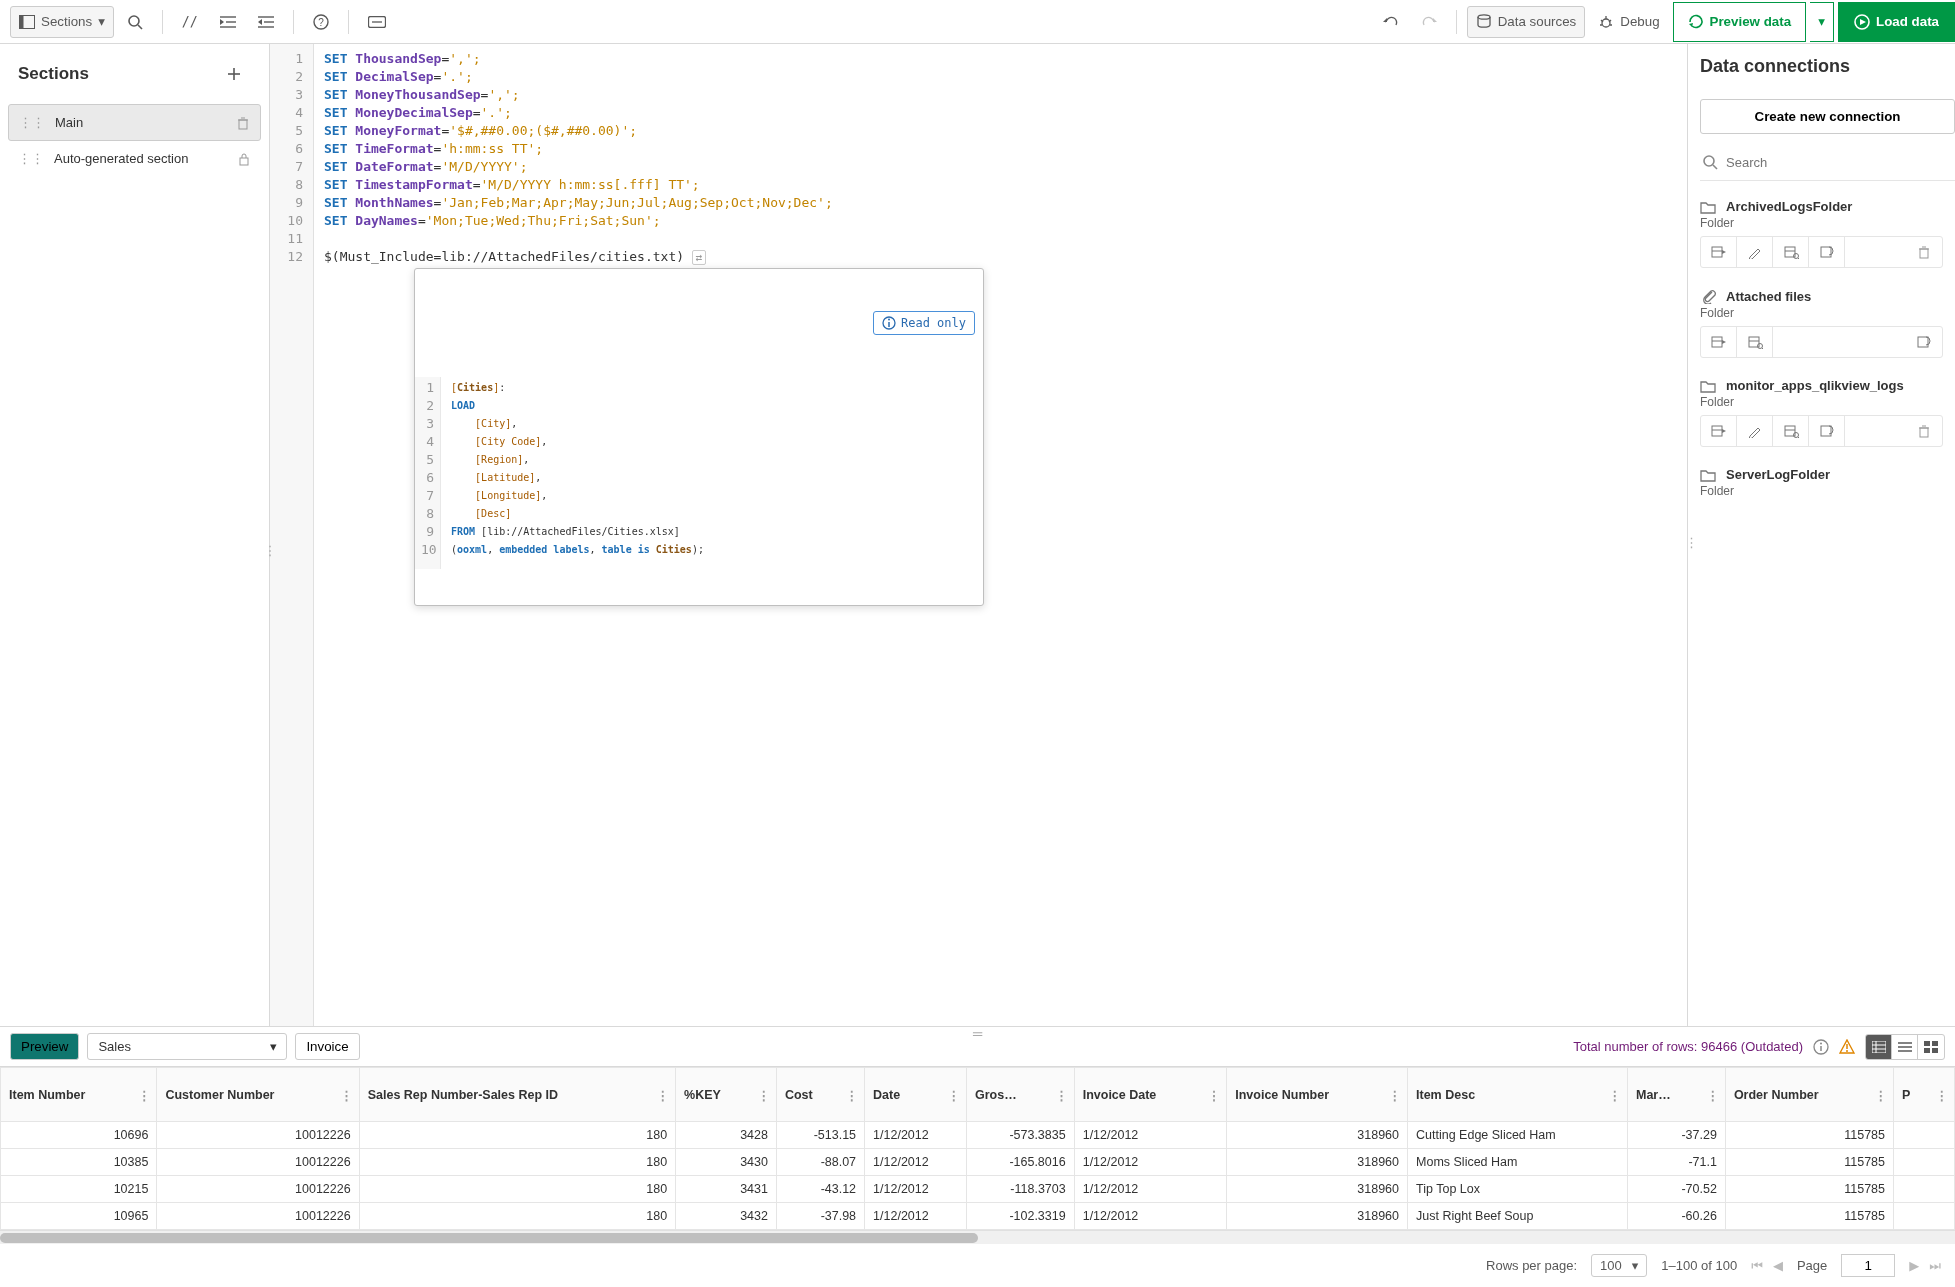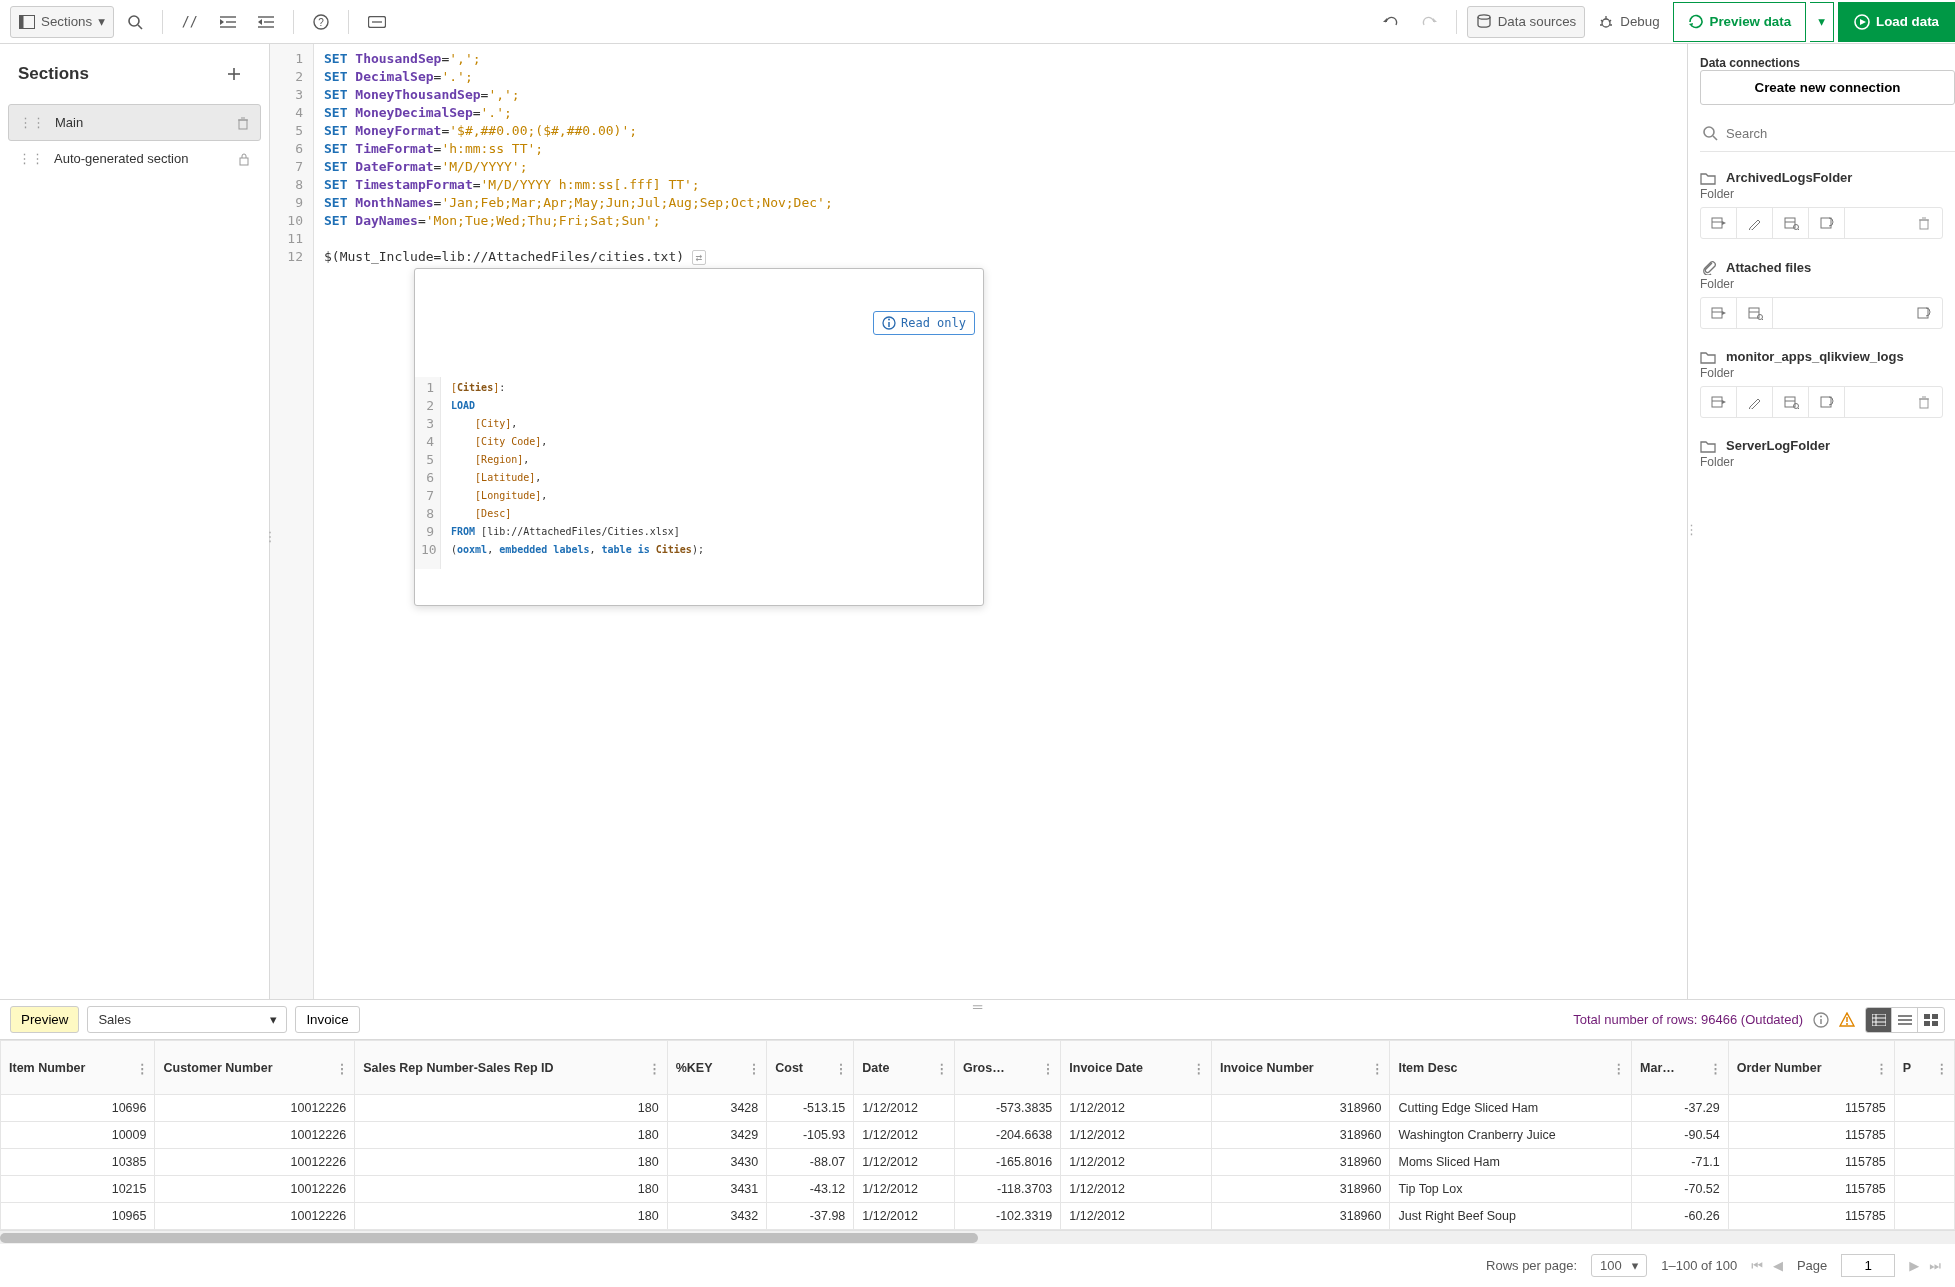--- a/index.html
+++ b/index.html
@@ -43,35 +43,35 @@
 .inset-body { display: flex; }
 .inset-gutter { width: 26px; background: #f7f7f7; border-right: 1px solid #e8e8e8; text-align: right; padding: 2px 6px; color: #999; font-family: monospace; font-size: 13px; line-height: 18px; }
 .inset-code { padding: 2px 10px 10px; font-family: monospace; font-size: 10px; line-height: 18px; white-space: pre; }
 
 .drag-left { position: absolute; left: -3px; top: 50%; width: 6px; height: 30px; cursor: col-resize; color: #aaa; display: flex; align-items: center; justify-content: center; }
 .drag-top { position: absolute; left: 50%; top: -1px; transform: translateX(-50%); color: #aaa; }
 
 
 .conn-panel { width: 268px; border-left: 1px solid #d9d9d9; display: flex; flex-direction: column; padding: 12px 0 12px 12px; overflow: hidden; position: relative; }
 .conn-panel .scroll { overflow-y: auto; padding-right: 12px; }
-.conn-title { font-size: 12px; font-weight: 600; margin-bottom: 0; }
+.conn-title { font-size: 18px; font-weight: 600; margin-bottom: 22px; }
 .conn-create { width: 100%; border: 1px solid #ccc; background: #fff; padding: 9px; border-radius: 3px; font-weight: 600; margin-bottom: 14px; cursor: pointer; }
 .conn-search { display: flex; align-items: center; gap: 8px; border-bottom: 1px solid #e5e5e5; padding: 6px 2px 10px; color: #888; margin-bottom: 10px; }
 .conn-search input { border: none; outline: none; flex: 1; font-size: 13px; }
 .conn-item-head { display: flex; align-items: center; gap: 10px; font-weight: 600; padding: 8px 0 2px; }
 .conn-item-sub { color: #666; font-size: 12px; padding-bottom: 6px; }
 .conn-actions { display: flex; gap: 0; border: 1px solid #e5e5e5; border-radius: 3px; margin-bottom: 12px; }
 .conn-actions .cbtn { flex: 0 0 auto; width: 36px; height: 30px; display: inline-flex; align-items: center; justify-content: center; border-right: 1px solid #e5e5e5; color: #777; cursor: pointer; }
 .conn-actions .cbtn:last-child { border-right: none; margin-left: auto; }
 .conn-drag { position: absolute; left: -3px; top: 50%; color: #aaa; }
 
 
 .preview-area { border-top: 1px solid #d9d9d9; display: flex; flex-direction: column; position: relative; }
 .preview-bar { display: flex; align-items: center; padding: 6px 10px; gap: 8px; }
-.pv-btn { border: 1px solid #ccc; background: #fef9c3; padding: 5px 10px; border-radius: 3px; cursor: pointer; }
+.pv-btn { border: 1px solid #ccc; background: #0f766e; padding: 5px 10px; border-radius: 3px; cursor: pointer; }
 .pv-select { border: 1px solid #ccc; padding: 5px 10px; border-radius: 3px; min-width: 200px; display: flex; justify-content: space-between; align-items: center; cursor: pointer; background: #fff; }
 .pv-right { margin-left: auto; display: flex; align-items: center; gap: 10px; color: #701a75; }
 .view-toggles { display: flex; border: 1px solid #ccc; border-radius: 3px; overflow: hidden; }
 .view-toggles .vt { width: 26px; height: 24px; display: inline-flex; align-items: center; justify-content: center; border-right: 1px solid #ccc; cursor: pointer; }
 .view-toggles .vt.active { background: #595959; color: #fff; }
 .view-toggles .vt:last-child { border-right: none; }
 
 
 .grid { overflow-x: auto; border-top: 1px solid #d9d9d9; }
 table { border-collapse: collapse; width: max-content; min-width: 100%; }
@@ -490,35 +490,20 @@
               <td class="">1/12/2012</td>
               <td class="rnum">-573.3835</td>
               <td class="">1/12/2012</td>
               <td class="rnum">318960</td>
               <td class="">Cutting Edge Sliced Ham</td>
               <td class="rnum">-37.29</td>
               <td class="rnum">115785</td>
               <td></td>
             </tr>
             <tr>
-              <td class="rnum">10009</td>
-              <td class="rnum">10012226</td>
-              <td class="rnum">180</td>
-              <td class="rnum">3429</td>
-              <td class="rnum">-105.93</td>
-              <td class="">1/12/2012</td>
-              <td class="rnum">-204.6638</td>
-              <td class="">1/12/2012</td>
-              <td class="rnum">318960</td>
-              <td class="">Washington Cranberry Juice</td>
-              <td class="rnum">-90.54</td>
-              <td class="rnum">115785</td>
-              <td></td>
-            </tr>
-            <tr>
               <td class="rnum">10385</td>
               <td class="rnum">10012226</td>
               <td class="rnum">180</td>
               <td class="rnum">3430</td>
               <td class="rnum">-88.07</td>
               <td class="">1/12/2012</td>
               <td class="rnum">-165.8016</td>
               <td class="">1/12/2012</td>
               <td class="rnum">318960</td>
               <td class="">Moms Sliced Ham</td>

